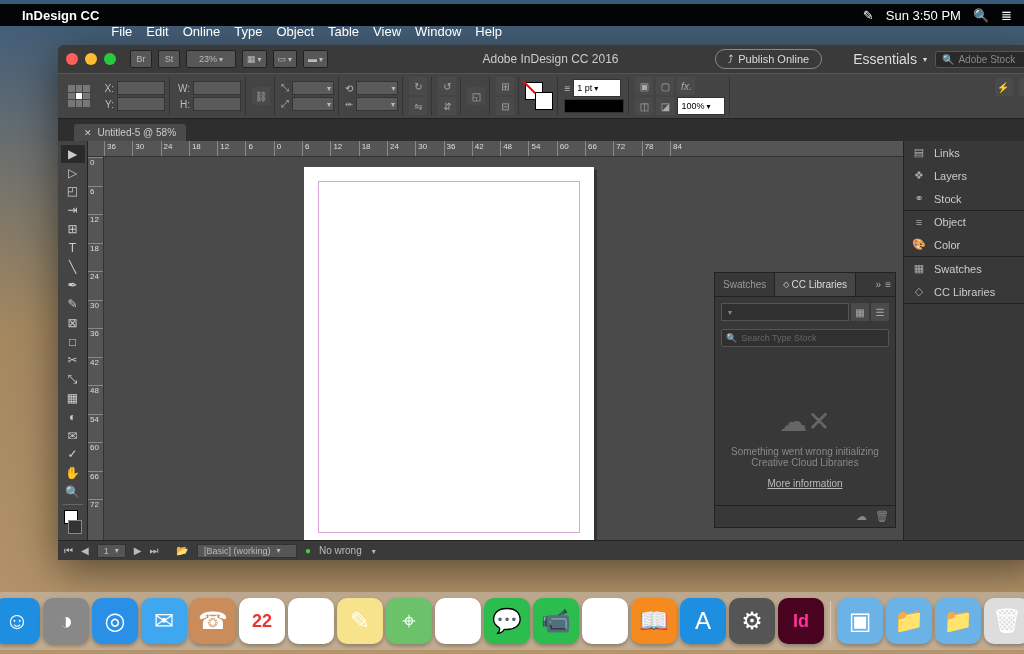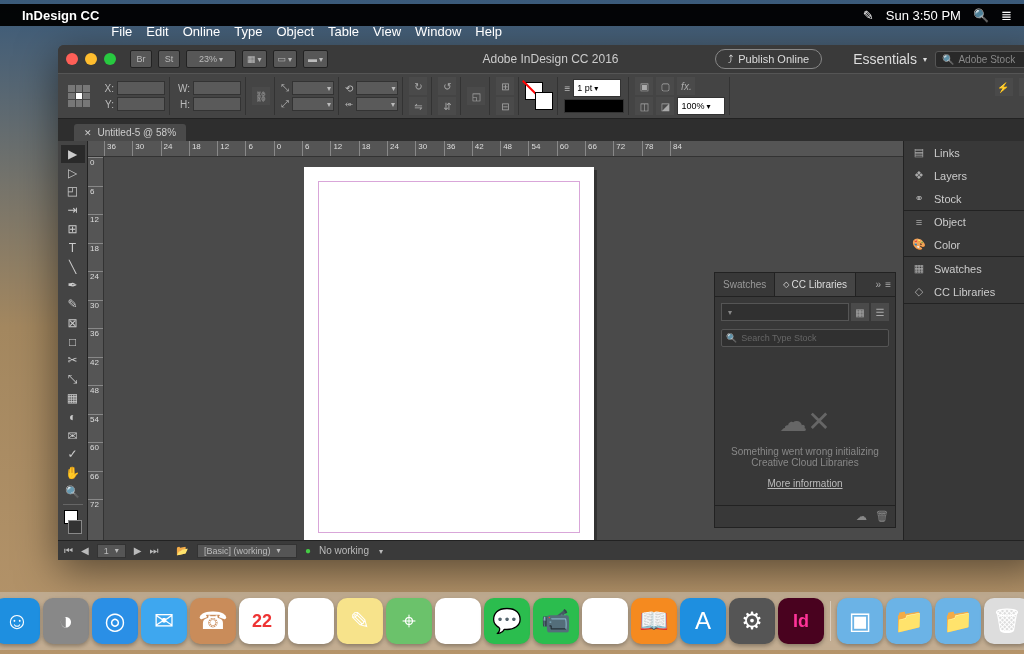--- a/index.html
+++ b/index.html
@@ -464,21 +464,21 @@
 
   <div class="statusbar">
     <span>⏮</span>
     <span>◀</span>
     <div class="sb-field chev">1</div>
     <span>▶</span>
     <span>⏭</span>
     <span style="margin-left:10px;">📂</span>
     <div class="sb-field chev" style="min-width:100px;">[Basic] (working)</div>
     <span class="sb-noerror">●</span>
-    <span>No working</span>
+    <span>No wrong</span>
     <span class="chev"></span>
   </div>
 </div>
 
 <div class="dock" id="dock">
     <div class="dock-item" style="background: rgb(30, 143, 224);">☺</div>
     <div class="dock-item" style="background: rgb(136, 136, 136);">◑</div>
     <div class="dock-item" style="background: rgb(42, 143, 230);">◎</div>
     <div class="dock-item" style="background: rgb(62, 167, 239);">✉</div>
     <div class="dock-item" style="background: rgb(201, 140, 90);">☎</div>

